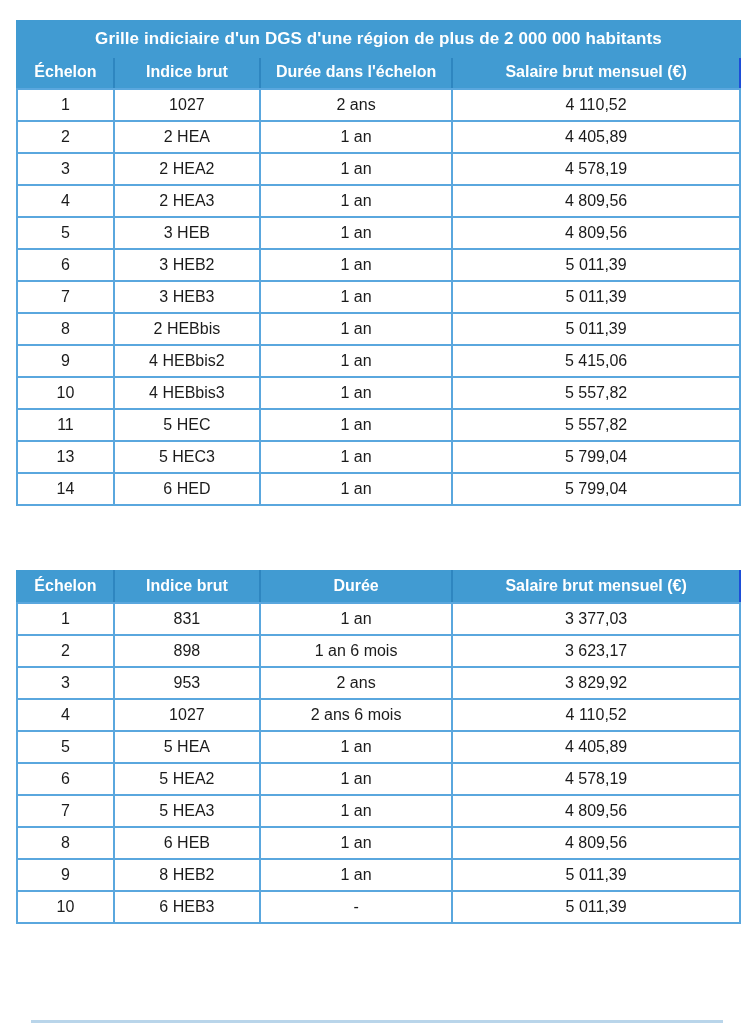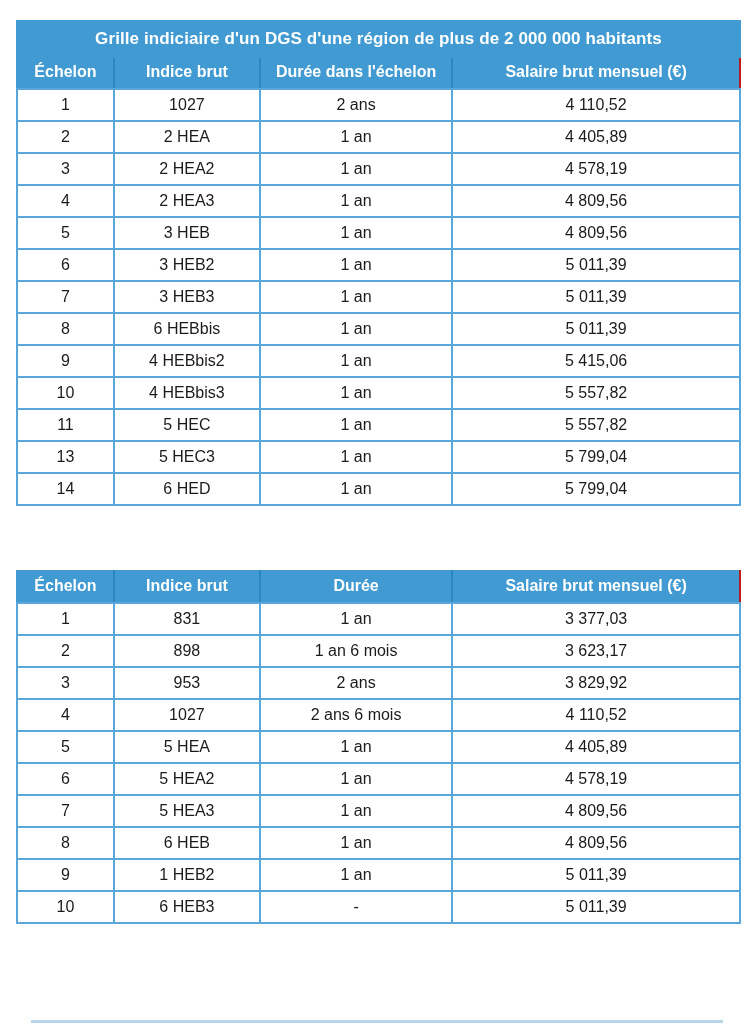--- a/index.html
+++ b/index.html
@@ -46,21 +46,21 @@
     font-size: 16px;
     text-align: center;
     padding: 5px 2px 7px 2px;
     border-top: 2px solid #419bd2;
     border-left: 2px solid #419bd2;
     border-right: 2px solid #2e86c0;
     border-bottom: 2px solid #5aa7de;
     overflow: hidden;
     white-space: nowrap;
   }
-  th.col-h:last-child { border-right: 2px solid #b91c1c; }
+  th.col-h:last-child { border-right: 2px solid #1d4ed8; }
 
   table.grid tbody td {
     border: 2px solid #5aa7de;
     background: #ffffff;
     color: #1b1b1b;
     font-size: 16px;
     text-align: center;
     height: 26px;
     padding: 2px 4px;
     overflow: hidden;
@@ -138,21 +138,21 @@
           <td>5 011,39</td>
         </tr>
         <tr>
           <td>7</td>
           <td>3 HEB3</td>
           <td>1 an</td>
           <td>5 011,39</td>
         </tr>
         <tr>
           <td>8</td>
-          <td>6 HEBbis</td>
+          <td>2 HEBbis</td>
           <td>1 an</td>
           <td>5 011,39</td>
         </tr>
         <tr>
           <td>9</td>
           <td>4 HEBbis2</td>
           <td>1 an</td>
           <td>5 415,06</td>
         </tr>
         <tr>
@@ -243,21 +243,21 @@
           <td>4 809,56</td>
         </tr>
         <tr>
           <td>8</td>
           <td>6 HEB</td>
           <td>1 an</td>
           <td>4 809,56</td>
         </tr>
         <tr>
           <td>9</td>
-          <td>1 HEB2</td>
+          <td>8 HEB2</td>
           <td>1 an</td>
           <td>5 011,39</td>
         </tr>
         <tr>
           <td>10</td>
           <td>6 HEB3</td>
           <td>-</td>
           <td>5 011,39</td>
         </tr>
       </tbody>

